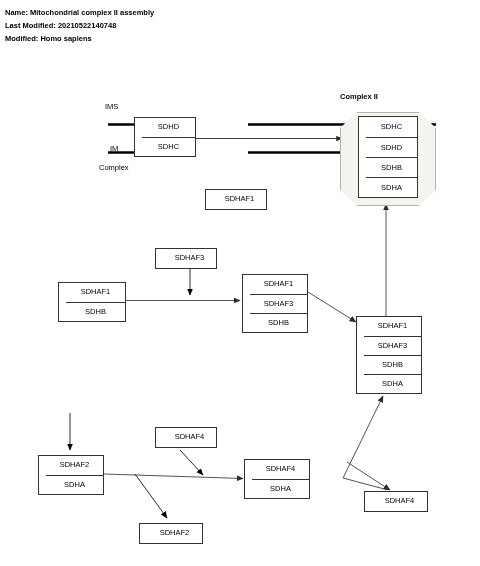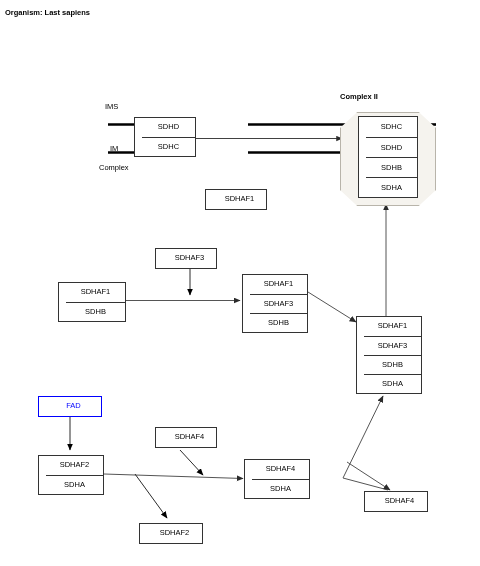--- a/index.html
+++ b/index.html
@@ -96,21 +96,23 @@
     font-size: 7.5px;
     font-weight: bold;
     white-space: nowrap;
     z-index: 4;
   }
 </style>
 </head>
 <body>
 
 <div id="header">
-  <div>Organism: Last sapiens</div>
+  <div>Name: Mitochondrial complex II assembly</div>
+  <div>Last Modified: 20210522140748</div>
+  <div>Modified: Homo sapiens</div>
 </div>
 
 <div id="canvas">
 
   <svg id="svg-layer" viewBox="0 0 480 566" xmlns="http://www.w3.org/2000/svg">
     <defs>
       <marker id="ah" markerWidth="8" markerHeight="8" refX="6.4" refY="3" orient="auto" markerUnits="strokeWidth">
         <path d="M0,0 L0,6 L7,3 z" fill="#2b2b2b"></path>
       </marker>
       <marker id="ahb" markerWidth="8" markerHeight="8" refX="6.4" refY="3" orient="auto" markerUnits="strokeWidth">
@@ -218,23 +220,20 @@
     <div class="row">SDHB</div>
   </div>
 
   <div class="node" style="left:356px; top:316px; width:66px;">
     <div class="row">SDHAF1</div>
     <div class="row">SDHAF3</div>
     <div class="row">SDHB</div>
     <div class="row">SDHA</div>
   </div>
 
-  <div class="node metabolite" style="left:38px; top:396px; width:64px;">
-    <div class="row">FAD</div>
-  </div>
 
   <div class="node" style="left:155px; top:427px; width:62px;">
     <div class="row">SDHAF4</div>
   </div>
 
   <div class="node" style="left:38px; top:455px; width:66px;">
     <div class="row">SDHAF2</div>
     <div class="row">SDHA</div>
   </div>
 

